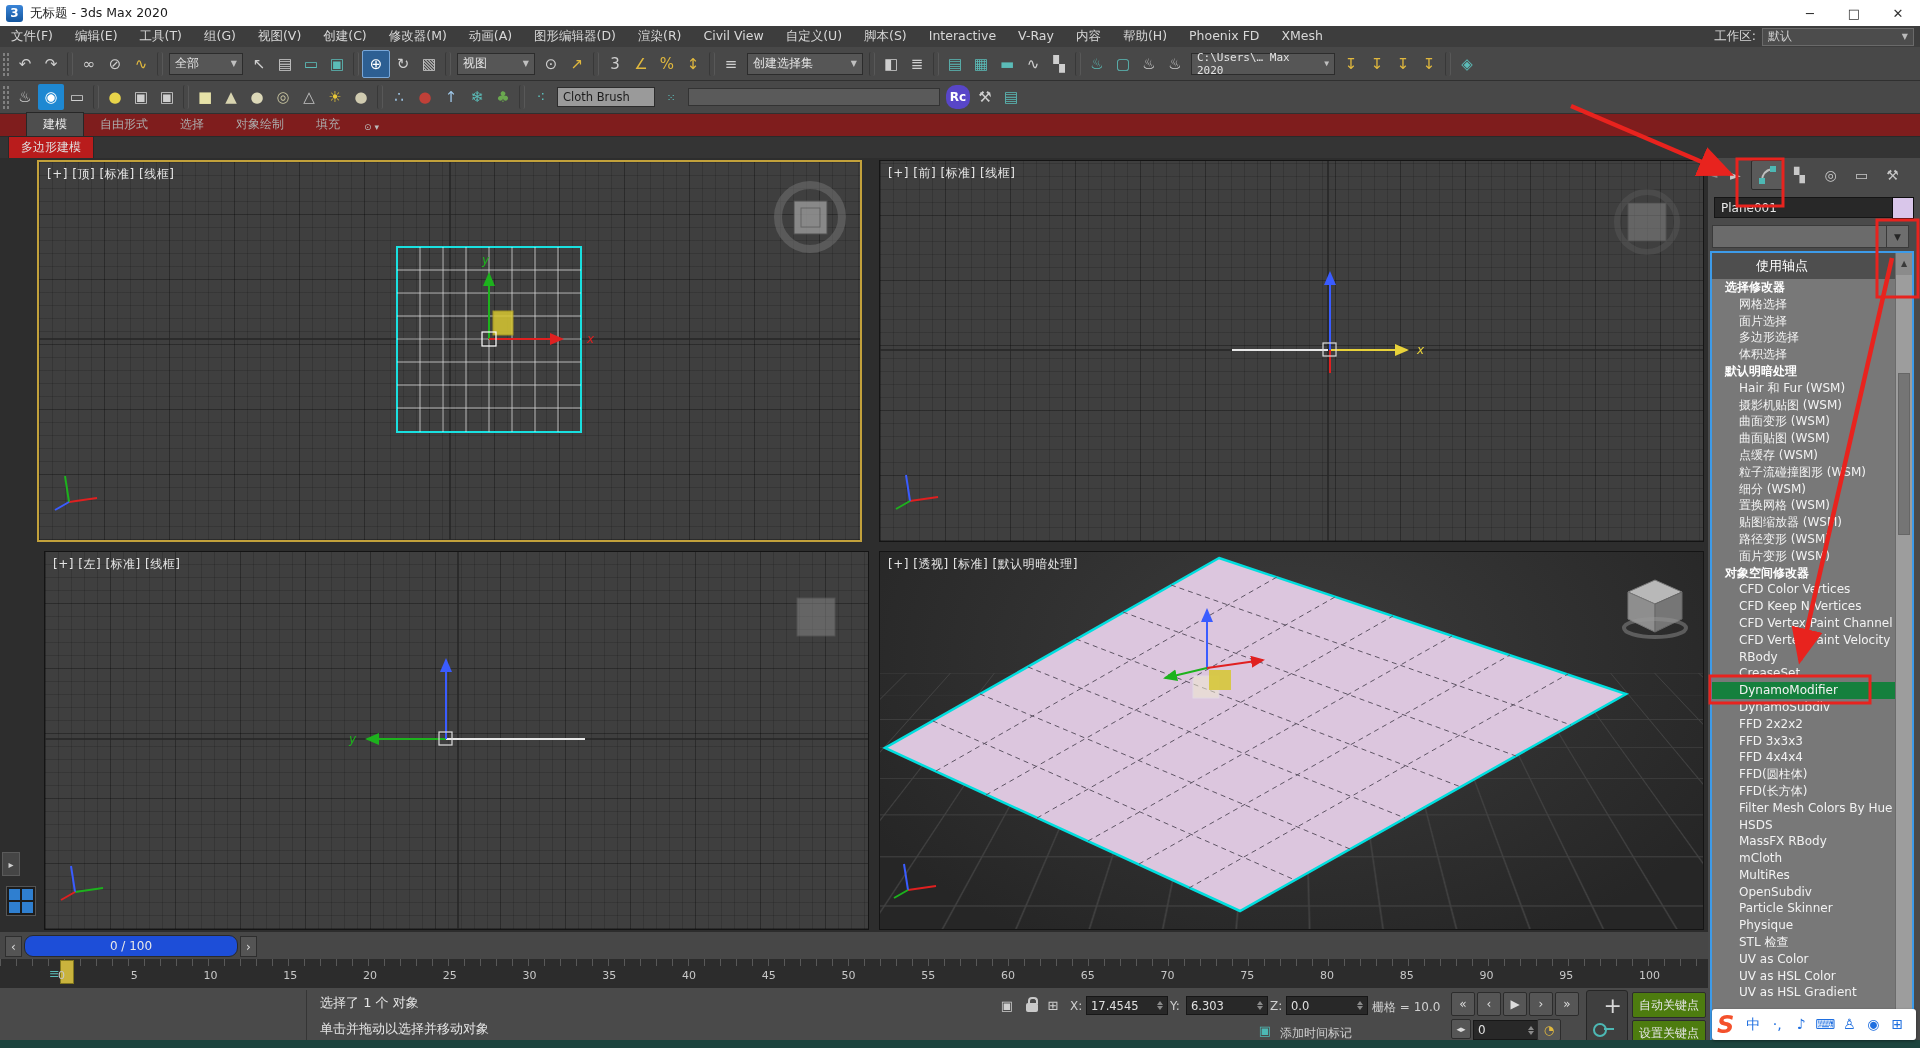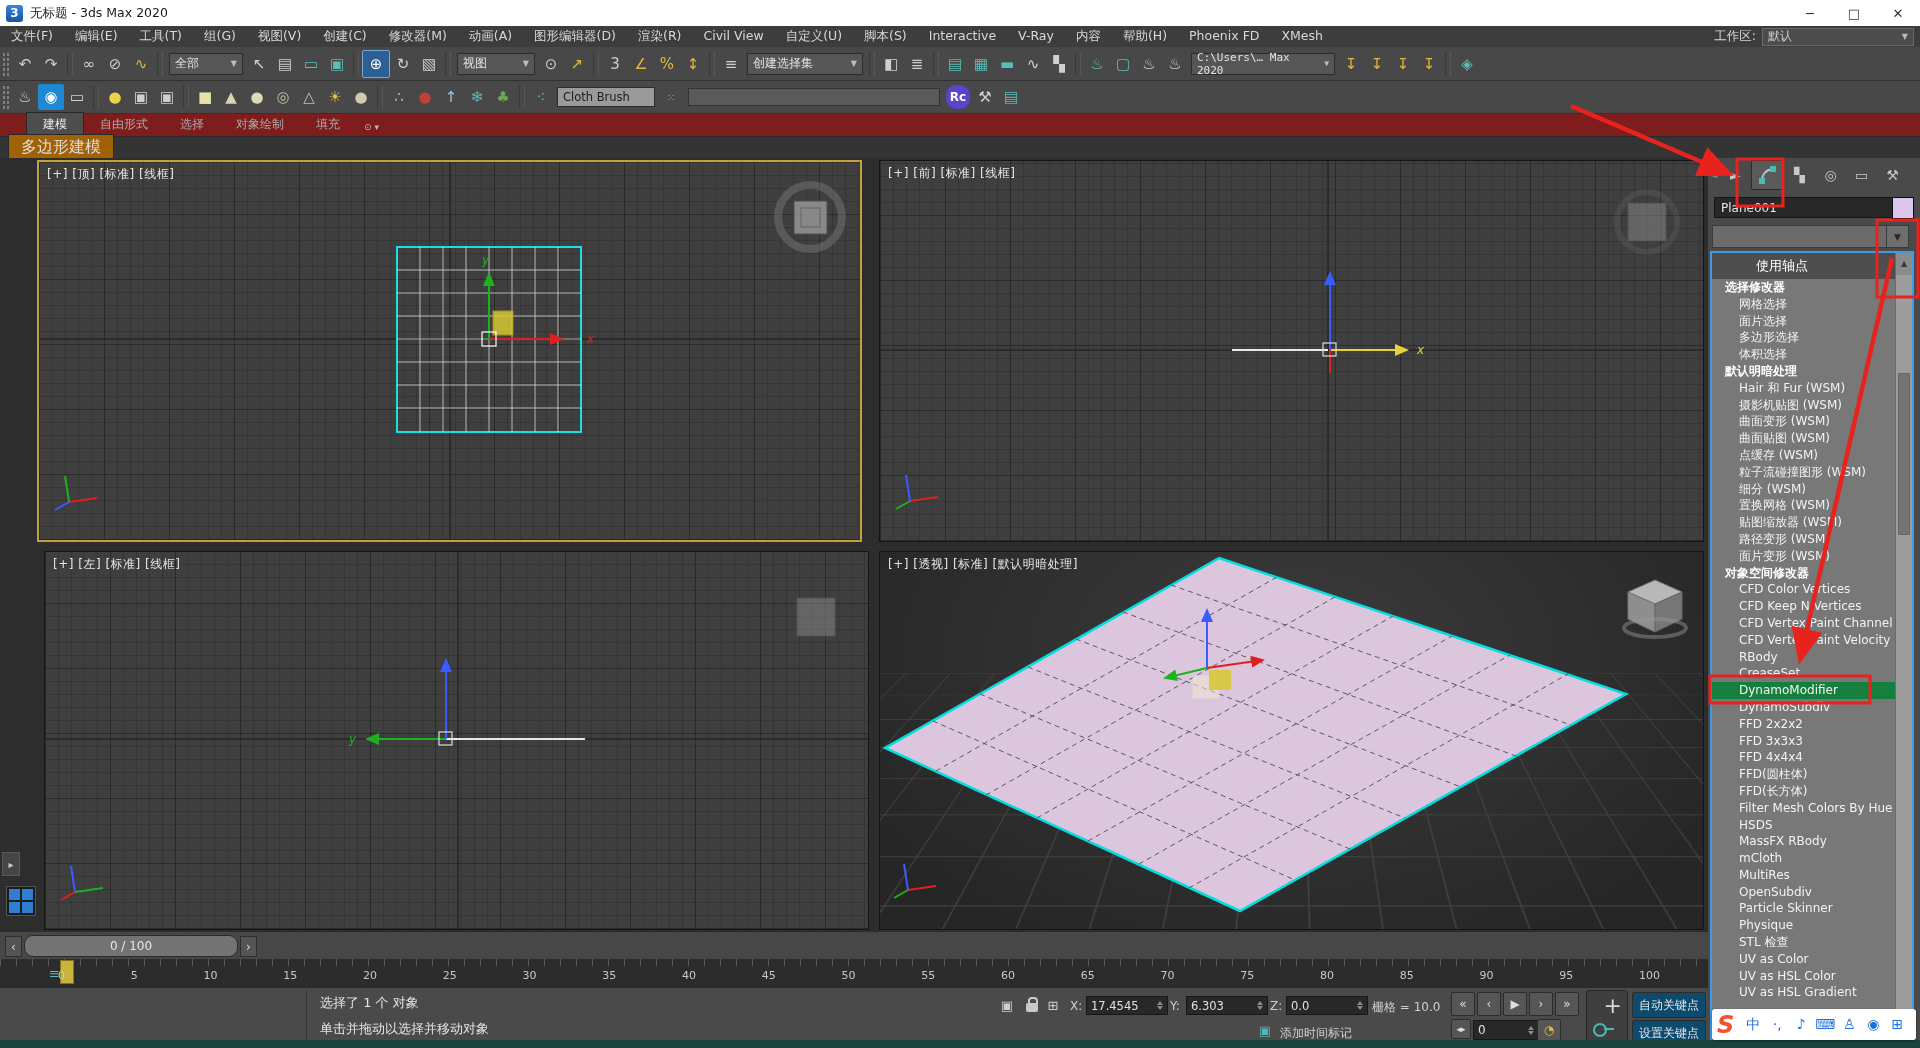--- a/index.html
+++ b/index.html
@@ -43,21 +43,21 @@
   .rcbtn{width:24px;height:24px;background:#5846c8;color:#fff;font-size:12px;font-weight:bold;
     display:flex;align-items:center;justify-content:center;border-radius:10px;margin:0 2px;flex:0 0 auto;}
   
   .rtabs{position:absolute;left:0;top:114px;width:1920px;height:22px;background:#7f1d1d;
     display:flex;align-items:flex-end;border-bottom:1px solid #2a2a2a;}
   .rtab{padding:3px 16px;font-size:12px;color:#ababab;}
   .rtab.selected{background:#4e4e4e;color:#e8e8e8;border:1px solid #272727;border-bottom:none;}
   .rcaret{font-size:9px;color:#bbb;padding:4px 8px;}
   .rsub{position:absolute;left:0;top:137px;width:1920px;height:21px;background:#343434;
     display:flex;align-items:center;border-bottom:1px solid #262626;}
-  .subtab{margin-left:8px;padding:2px 12px;font-size:16px;color:#dedede;background:#a16207;
+  .subtab{margin-left:8px;padding:2px 12px;font-size:12px;color:#dedede;background:#b91c1c;
     border:1px solid #282828;}
   
   .work{position:absolute;left:0;top:158px;width:1708px;height:774px;background:#2d2d2d;}
   .vp{position:absolute;overflow:hidden;}
   .vp-ortho{background-color:#3f3f3f;background-image:
     repeating-linear-gradient(0deg,rgba(0,0,0,.14) 0 1px,transparent 1px 13px),
     repeating-linear-gradient(90deg,rgba(0,0,0,.14) 0 1px,transparent 1px 13px),
     repeating-linear-gradient(0deg,rgba(0,0,0,.20) 0 1px,transparent 1px 65px),
     repeating-linear-gradient(90deg,rgba(0,0,0,.20) 0 1px,transparent 1px 65px);}
   .vp-persp{background:radial-gradient(ellipse at 50% 28%,#3c3c3c,#262626 85%);}
@@ -96,21 +96,21 @@
   .moditems{position:absolute;left:0;top:26px;right:16px;bottom:0;}
   .modrow{height:16.8px;line-height:16.8px;font-size:12px;color:#f2f2f2;white-space:nowrap;overflow:hidden;}
   .modrow.header{font-weight:bold;padding-left:13px;color:#ffffff;}
   .modrow.item{padding-left:27px;}
   .modrow.selected{background:#15803d;}
   
   .timeslider{position:absolute;left:0;top:932px;width:1708px;height:27px;background:#474747;
     border-bottom:1px solid #2a2a2a;}
   .ts-btn{position:absolute;top:4px;width:15px;height:19px;background:#545454;border:1px solid #2e2e2e;
     color:#ddd;font-size:12px;display:flex;align-items:center;justify-content:center;}
-  .ts-pill{position:absolute;left:24px;top:3px;width:212px;height:20px;background:#737373;
+  .ts-pill{position:absolute;left:24px;top:3px;width:212px;height:20px;background:#1d4ed8;
     border:1px solid #2a2a2a;border-radius:9px;color:#e8e8e8;font-size:12px;
     display:flex;align-items:center;justify-content:center;}
   .trackbar{position:absolute;left:0;top:959px;width:1708px;height:29px;background:#2c2c2c;
     border-bottom:1px solid #1d1d1d;background-image:repeating-linear-gradient(90deg,#585858 0 1px,transparent 1px 16px);
     background-size:100% 7px;background-repeat:no-repeat;}
   .tick-labels{position:absolute;left:58px;top:10px;width:1602px;display:flex;justify-content:space-between;}
   .tick-labels span{font-size:11px;color:#c8c8c8;}
   .tslider-handle{position:absolute;left:60px;top:1px;width:12px;height:22px;background:#c9b33d;
     border:1px solid #80761e;}
   .curvebtn{position:absolute;left:44px;top:3px;width:32px;height:22px;color:#5bbcb8;font-size:13px;
@@ -139,21 +139,21 @@
   .pbtn{position:absolute;top:4px;width:22px;height:22px;background:#565656;border:1px solid #2c2c2c;
     color:#ddd;font-size:12px;display:flex;align-items:center;justify-content:center;border-radius:2px;}
   .framefield{position:absolute;left:1473px;top:32px;width:56px;height:18px;background:#282828;
     border:1px solid #171717;color:#e0e0e0;font-size:12px;display:flex;align-items:center;padding:0 4px;}
   .bigkey{position:absolute;left:1586px;top:2px;width:40px;height:52px;background:#3f3f3f;
     border:1px solid #262626;border-radius:3px;color:#d8d8d8;}
   .bigkey .plus{position:absolute;right:5px;top:2px;font-size:22px;}
   .bigkey .key{position:absolute;left:6px;bottom:6px;width:10px;height:10px;border:2px solid #4db8b4;
     border-radius:50%;}
   .bigkey .key:after{content:"";position:absolute;left:9px;top:3px;width:10px;height:2px;background:#4db8b4;}
-  .keybtn{position:absolute;width:72px;height:24px;background:#0c4a6e;border:1px solid #2c2c2c;
+  .keybtn{position:absolute;width:72px;height:24px;background:#4d7c0f;border:1px solid #2c2c2c;
     color:#e4e4e4;font-size:12px;display:flex;align-items:center;justify-content:center;border-radius:2px;}
   
   .taskstrip{position:absolute;left:0;top:1040px;width:1920px;height:8px;background:#1c443e;z-index:38;}
   .sogou{position:absolute;left:1712px;top:1009px;width:204px;height:31px;background:#ffffff;
     border-radius:3px;z-index:45;display:flex;align-items:center;box-shadow:0 1px 3px rgba(0,0,0,.4);}
   .sogou .slogo{color:#f4512c;font-weight:bold;font-size:24px;font-style:italic;margin:0 7px 0 5px;}
   .sogou .iicon{color:#1f6fe0;font-size:14px;width:24px;text-align:center;}
   .anno{position:absolute;left:0;top:0;z-index:50;pointer-events:none;}
 </style>
 </head>

